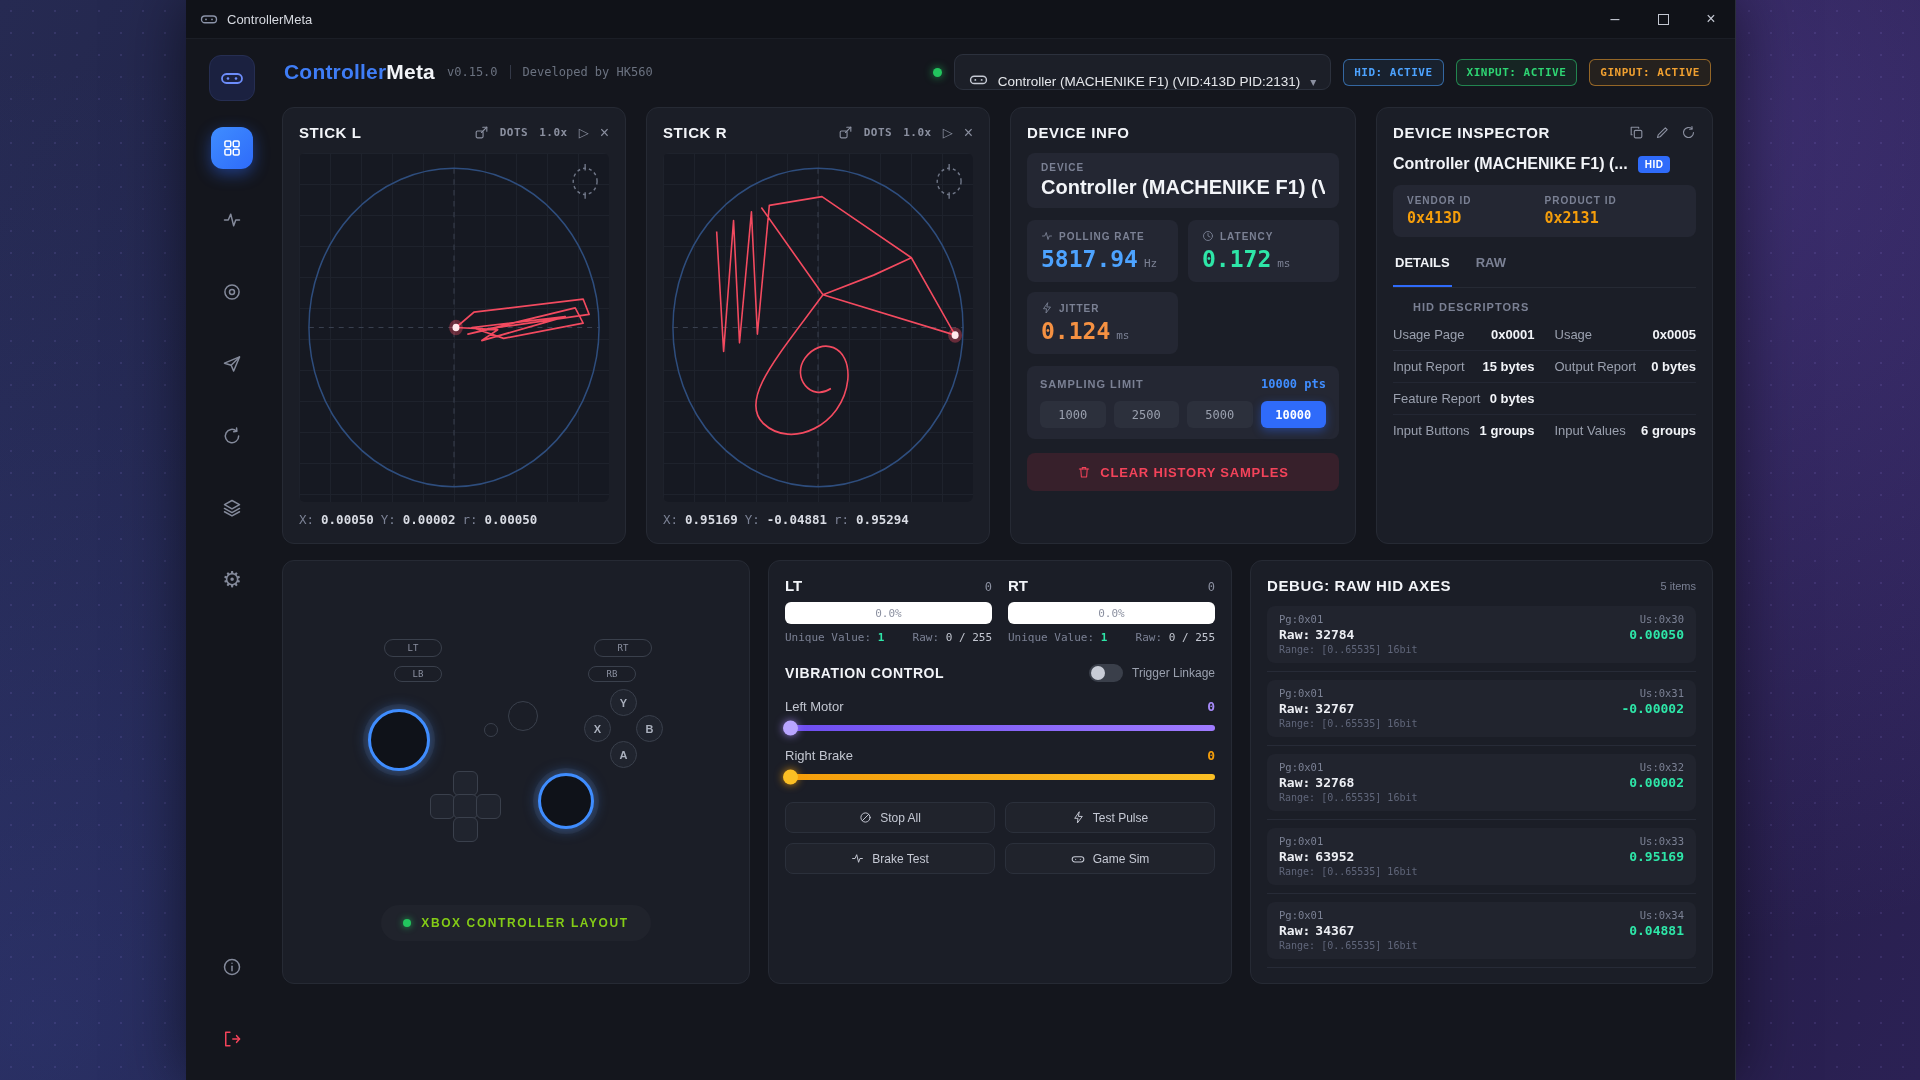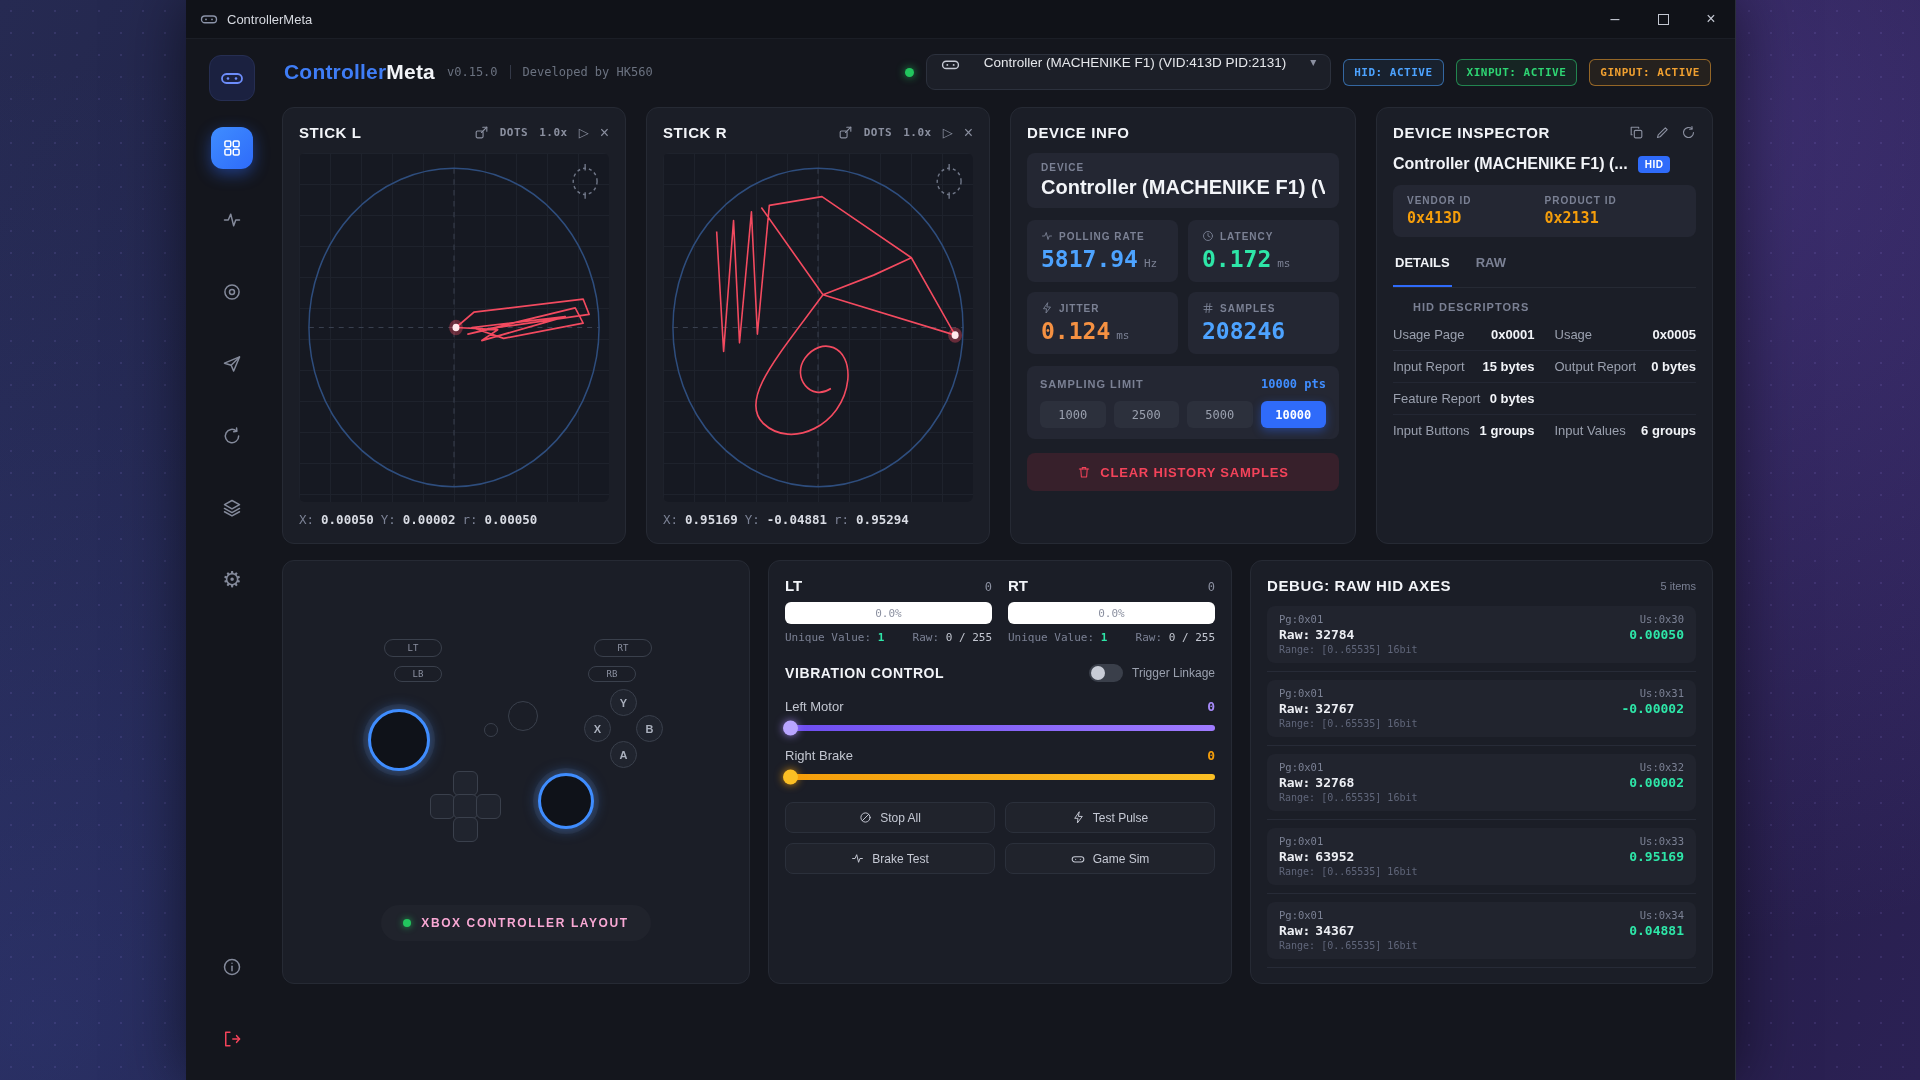--- a/index.html
+++ b/index.html
@@ -53,21 +53,21 @@
   .main { flex:1; display:flex; flex-direction:column; min-width:0; padding:10px 22px 0 4px; }
   .header { flex:0 0 46px; display:flex; align-items:center; gap:12px; padding:0 2px; }
   .logo { font-size:21px; font-weight:bold; letter-spacing:.2px; white-space:nowrap; }
   .logo .lg1 { color:#3f7df6; }
   .logo .lg2 { color:#f2f4f8; }
   .meta-txt { font-family:"DejaVu Sans Mono",monospace; font-size:12px; color:#6b7280; }
   .hdr-sep { width:1px; height:14px; background:#343948; }
   .hdr-right { margin-left:auto; display:flex; align-items:center; gap:12px; }
   .status-dot { width:9px; height:9px; border-radius:50%; background:#22c55e;
     box-shadow:0 0 8px rgba(34,197,94,.8); }
-  .device-select { height:36px; display:flex; align-items:flex-start; gap:24px;
+  .device-select { height:36px; display:flex; align-items:flex-end; gap:10px;
     background:#1c1f28; border:1px solid #2c313d; border-radius:9px; padding:0 14px; }
   .device-select .ds-label { font-size:13.5px; color:#e5e7eb; white-space:nowrap; }
   .device-select .chev { color:#8b90a0; font-size:12px; }
   .badge { font-family:"DejaVu Sans Mono",monospace; font-size:11px; font-weight:bold;
     letter-spacing:.5px; padding:6px 10px; border-radius:6px; white-space:nowrap; }
   .badge.hid { color:#4da3ff; border:1px solid rgba(77,163,255,.55); background:rgba(77,163,255,.08); }
   .badge.xinput { color:#2ed573; border:1px solid rgba(46,213,115,.55); background:rgba(46,213,115,.08); }
   .badge.ginput { color:#f0a030; border:1px solid rgba(240,160,48,.55); background:rgba(240,160,48,.08); }
 
   
@@ -161,21 +161,21 @@
   .face-btn { position:absolute; width:27px; height:27px; border-radius:50%;
     background:#20242e; border:1.4px solid #3a404c; display:flex; align-items:center;
     justify-content:center; font-size:11px; font-weight:bold; color:#aab0bd; }
   .mid-circle { position:absolute; border:1.6px solid #3a404c; border-radius:50%; }
   .dpad-sq { position:absolute; width:25px; height:25px; border-radius:6px;
     background:#20242e; border:1.4px solid #3a404c; }
   .caption-pill { margin:26px auto 0; width:max-content; display:flex; align-items:center;
     gap:10px; background:#20232c; border-radius:999px; padding:11px 22px; }
   .caption-dot { width:8px; height:8px; border-radius:50%; background:#22c55e;
     box-shadow:0 0 7px rgba(34,197,94,.8); }
-  .caption-txt { font-size:12px; font-weight:bold; letter-spacing:1.6px; color:#f9a8d4; }
+  .caption-txt { font-size:12px; font-weight:bold; letter-spacing:1.6px; color:#84cc16; }
 
   
   .trig-cols { display:flex; gap:16px; }
   .trig-col { flex:1; }
   .trig-head { display:flex; align-items:baseline; }
   .trig-name { font-size:15px; font-weight:bold; color:#f2f4f8; }
   .trig-raw0 { margin-left:auto; font-family:"DejaVu Sans Mono",monospace; font-size:12px; color:#8b90a0; }
   .trig-bar { margin-top:8px; height:22px; background:#ffffff; border-radius:6px;
     display:flex; align-items:center; justify-content:center;
     font-family:"DejaVu Sans Mono",monospace; font-size:11px; color:#8b90a0; }
@@ -461,35 +461,20 @@
                   <svg class="ic" width="12" height="12" viewBox="0 0 24 24">
                       <path d="M13,2 L5,13.5 H11 L10,22 L19,10 H12.5 Z"></path>
                     </svg>
                   <span class="tiny-lbl">JITTER</span>
                 </div>
                 <div class="metric-val mv-orange">
                     <span>0.124</span>
                     <span class="metric-unit">ms</span>
                   </div>
               </div>
-              <div class="card metric">
-                <div class="metric-head">
-                  <svg class="ic" width="12" height="12" viewBox="0 0 24 24">
-                      <line x1="4" y1="9" x2="20" y2="9"></line>
-                      <line x1="4" y1="15" x2="20" y2="15"></line>
-                      <line x1="10" y1="3" x2="8" y2="21"></line>
-                      <line x1="16" y1="3" x2="14" y2="21"></line>
-                    </svg>
-                  <span class="tiny-lbl">SAMPLES</span>
-                </div>
-                <div class="metric-val mv-blue">
-                    <span>208246</span>
-                    <span class="metric-unit"></span>
-                  </div>
-              </div>
             </div>
             <div class="card sampling">
               <div class="samp-head">
                 <span class="tiny-lbl" style="font-size:11px;">SAMPLING LIMIT</span>
                 <span class="samp-val">10000 pts</span>
               </div>
               <div class="limit-row">
                 <div class="limit-btn">1000</div>
                 <div class="limit-btn">2500</div>
                 <div class="limit-btn">5000</div>

